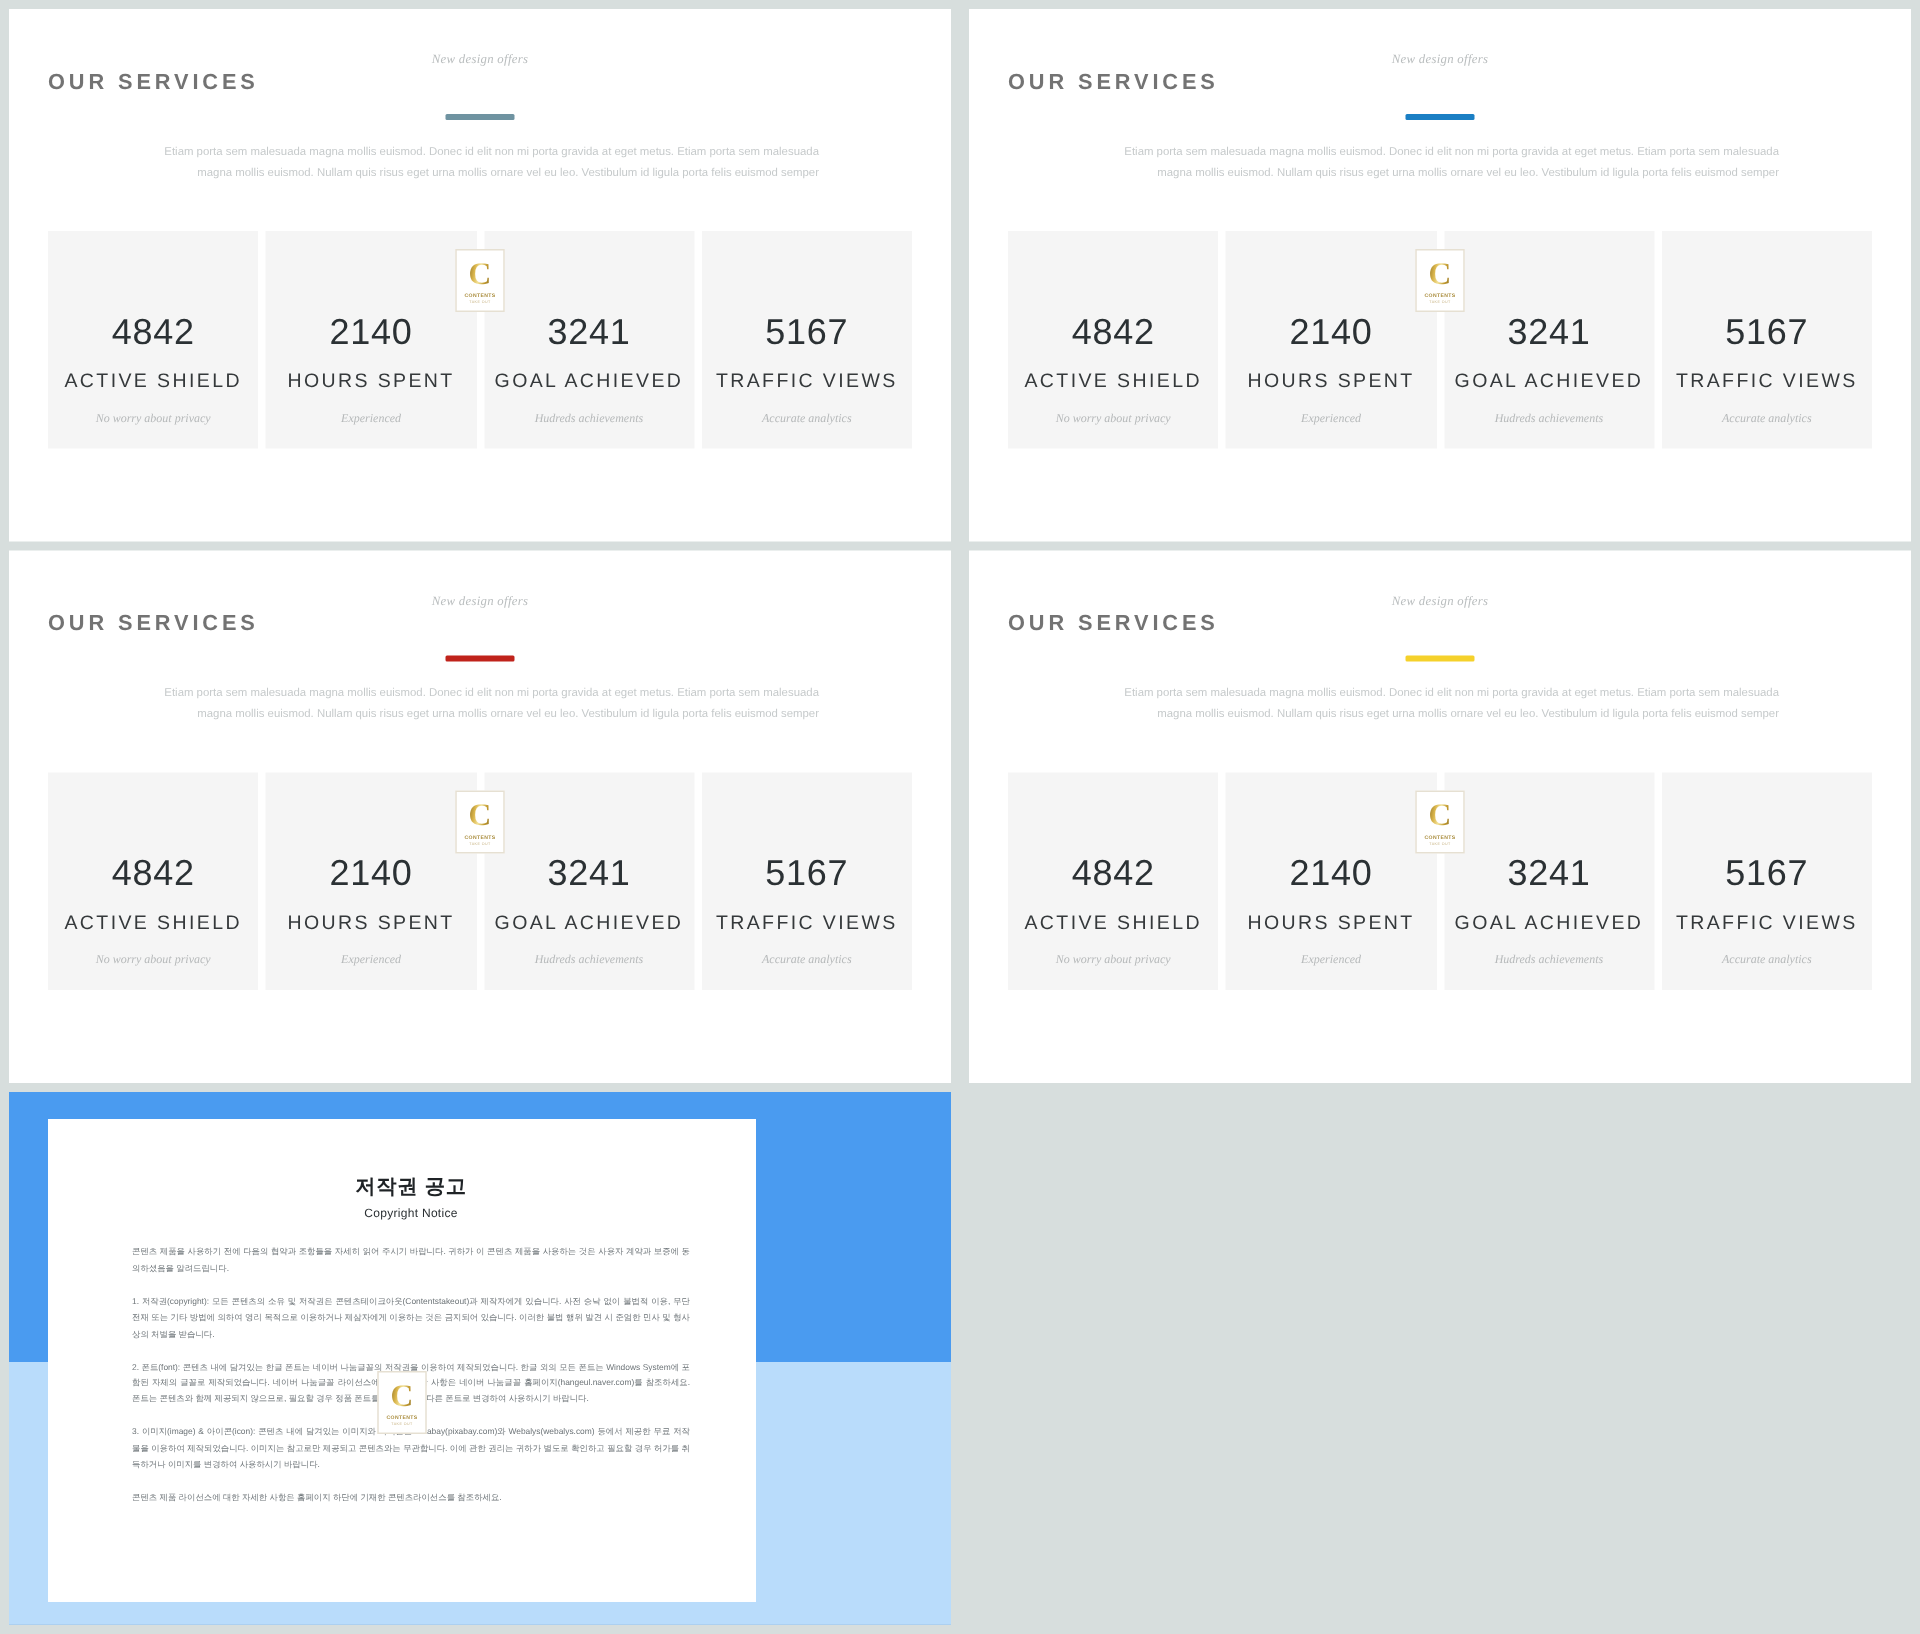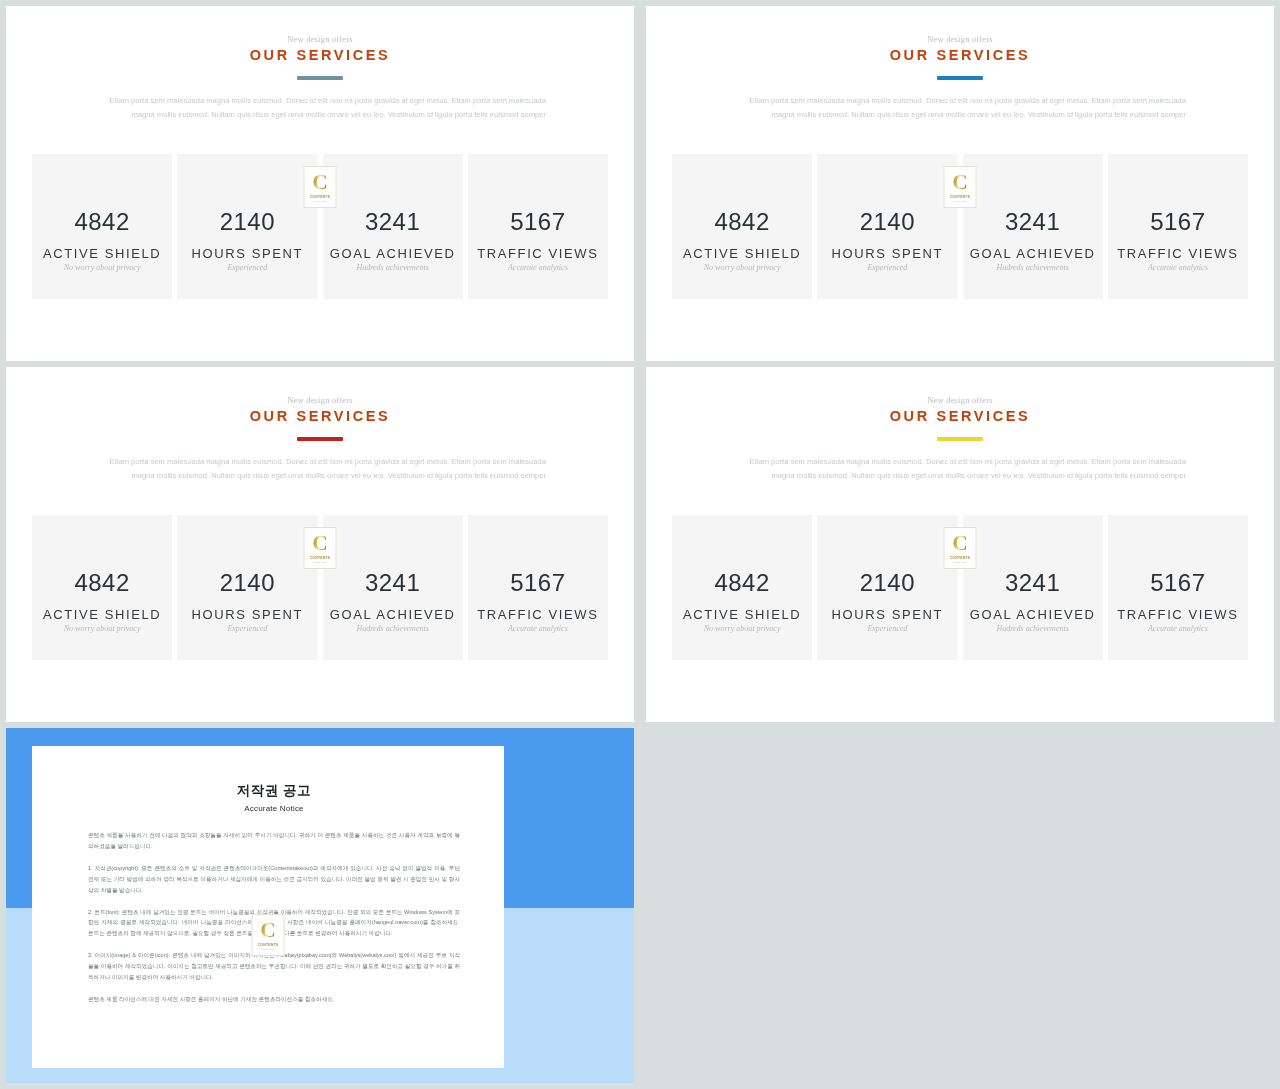--- a/index.html
+++ b/index.html
@@ -25,31 +25,31 @@
 
   .slide-inner {
     position: relative;
     width: 100%; height: 100%;
     padding: 28px 26px 0 26px;
   }
 
   .eyebrow {
     text-align: center;
     font-family: "Liberation Serif", serif;
+    font-style: italic;
     font-size: 8.5px;
     color: #b9bdbe;
     letter-spacing: .2px;
     margin-bottom: 3px;
   }
   .title {
-    text-align: center;
     font-size: 14.5px;
     font-weight: bold;
     letter-spacing: 2.6px;
-    color: #c2410c;
+    color: #737373;
   }
   .accent-bar {
     width: 46px; height: 4px;
     margin: 13px auto 0 auto;
     border-radius: 1px;
   }
   .lead {
     margin: 14px auto 0 auto;
     max-width: 452px;
     text-align: right;
@@ -85,21 +85,21 @@
     line-height: 1;
   }
   .stat-label {
     margin-top: 12px;
     font-size: 13px;
     letter-spacing: 1.6px;
     color: #35393b;
     font-weight: 500;
   }
   .stat-sub {
-    margin-top: 2px;
+    margin-top: 13px;
     font-family: "Liberation Serif", serif;
     font-style: italic;
     font-size: 8px;
     color: #b6b9ba;
   }
 
   
   .watermark {
     position: absolute;
     width: 33px; height: 42px;
@@ -346,21 +346,21 @@
         <div class="wm-t2">TAKE OUT</div>
       </div>
     </div>
   </div>
 
   <div class="p5">
     <div class="blue-frame"></div>
     <div class="blue-frame lower"></div>
     <div class="doc">
       <div class="doc-title-ko">저작권 공고</div>
-      <div class="doc-title-en">Accurate Notice</div>
+      <div class="doc-title-en">Copyright Notice</div>
       <div class="doc-body">
         <p class="doc-p">콘텐츠 제품을 사용하기 전에 다음의 협약과 조항들을 자세히 읽어 주시기 바랍니다. 귀하가 이 콘텐츠 제품을 사용하는 것은 사용자 계약과 보증에 동의하셨음을 알려드립니다.</p>
         <p class="doc-p">1. 저작권(copyright): 모든 콘텐츠의 소유 및 저작권은 콘텐츠테이크아웃(Contentstakeout)과 제작자에게 있습니다. 사전 승낙 없이 불법적 이용, 무단전재 또는 기타 방법에 의하여 영리 목적으로 이용하거나 제삼자에게 이용하는 것은 금지되어 있습니다. 이러한 불법 행위 발견 시 준엄한 민사 및 형사상의 처벌을 받습니다.</p>
         <p class="doc-p">2. 폰트(font): 콘텐츠 내에 담겨있는 한글 폰트는 네이버 나눔글꼴의 저작권을 이용하여 제작되었습니다. 한글 외의 모든 폰트는 Windows System에 포함된 자체의 글꼴로 제작되었습니다. 네이버 나눔글꼴 라이선스에 대한 자세한 사항은 네이버 나눔글꼴 홈페이지(hangeul.naver.com)를 참조하세요. 폰트는 콘텐츠와 함께 제공되지 않으므로, 필요할 경우 정품 폰트를 구입하거나 다른 폰트로 변경하여 사용하시기 바랍니다.</p>
         <p class="doc-p">3. 이미지(image) &amp; 아이콘(icon): 콘텐츠 내에 담겨있는 이미지와 아이콘은 Pixabay(pixabay.com)와 Webalys(webalys.com) 등에서 제공한 무료 저작물을 이용하여 제작되었습니다. 이미지는 참고로만 제공되고 콘텐츠와는 무관합니다. 이에 관한 권리는 귀하가 별도로 확인하고 필요할 경우 허가를 취득하거나 이미지를 변경하여 사용하시기 바랍니다.</p>
         <p class="doc-p">콘텐츠 제품 라이선스에 대한 자세한 사항은 홈페이지 하단에 기재한 콘텐츠라이선스를 참조하세요.</p>
       </div>
       <div class="watermark wm-doc">
         <div class="wm-c">C</div>
         <div class="wm-t1">CONTENTS</div>

